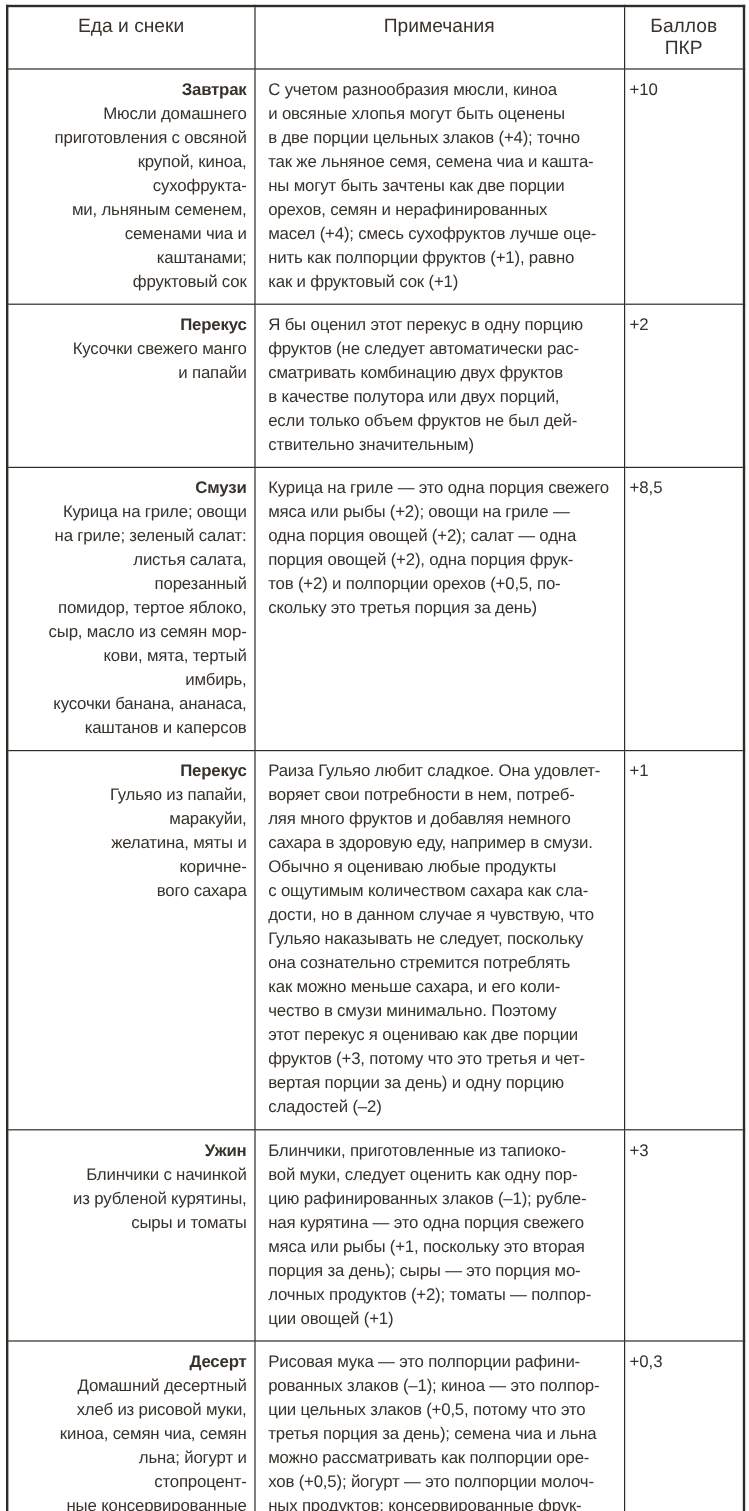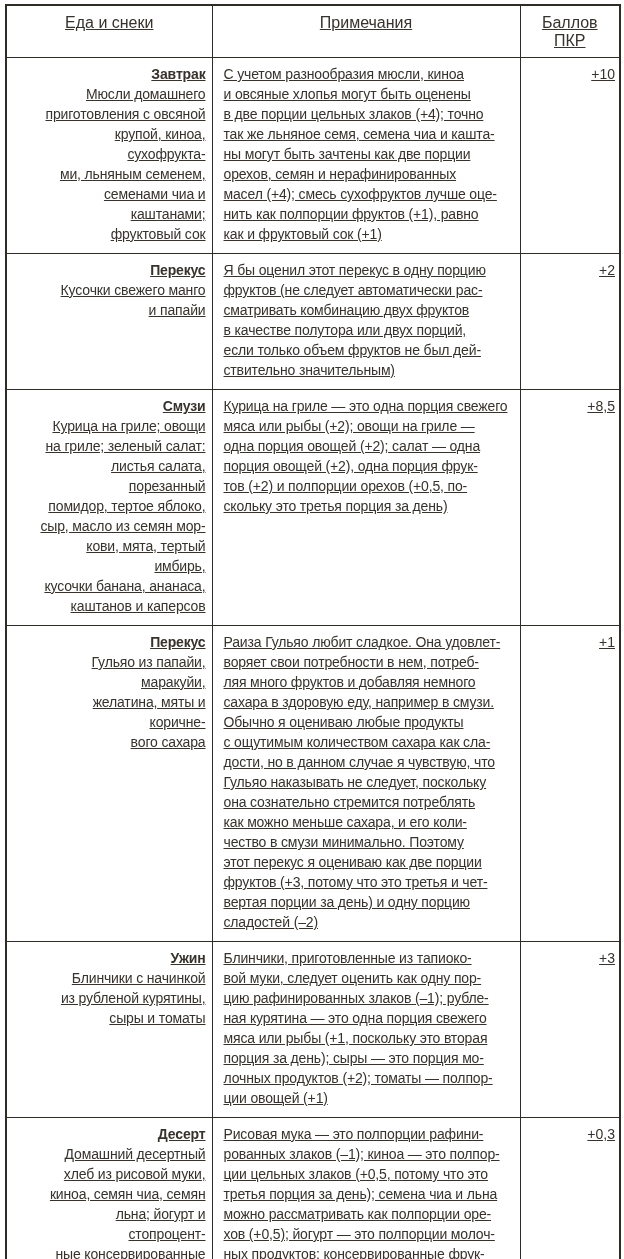--- a/index.html
+++ b/index.html
@@ -23,21 +23,20 @@
     border-bottom-width: 3px;
   }
   col.c-food  { width: 206px; }
   col.c-notes { width: 308px; }
   col.c-score { width: 100px; }
 
   th, td {
     border: 1px solid #2f2b25;
     vertical-align: top;
     box-sizing: border-box;
-    text-decoration: underline;
   }
   th {
     font-size: 16px;
     font-weight: 400;
     text-align: center;
     padding: 8px 4px 7px 4px;
     color: #37322b;
   }
   td {
     font-size: 14px;
@@ -53,21 +52,21 @@
   }
   .meal-desc {
     white-space: pre-line;
     margin-left: 18px;
   }
   .notes-cell {
     padding: 6px 6px 9px 11px;
     white-space: pre-line;
   }
   .score-cell {
-    text-align: right;
+    text-align: left;
     padding: 6px 4px;
     letter-spacing: 0;
   }
   tfoot td {
     border-top: 2px solid #2f2b25;
   }
   .total-label {
     font-size: 16px;
     letter-spacing: 0.2px;
     padding: 8px 6px 8px 12px;

